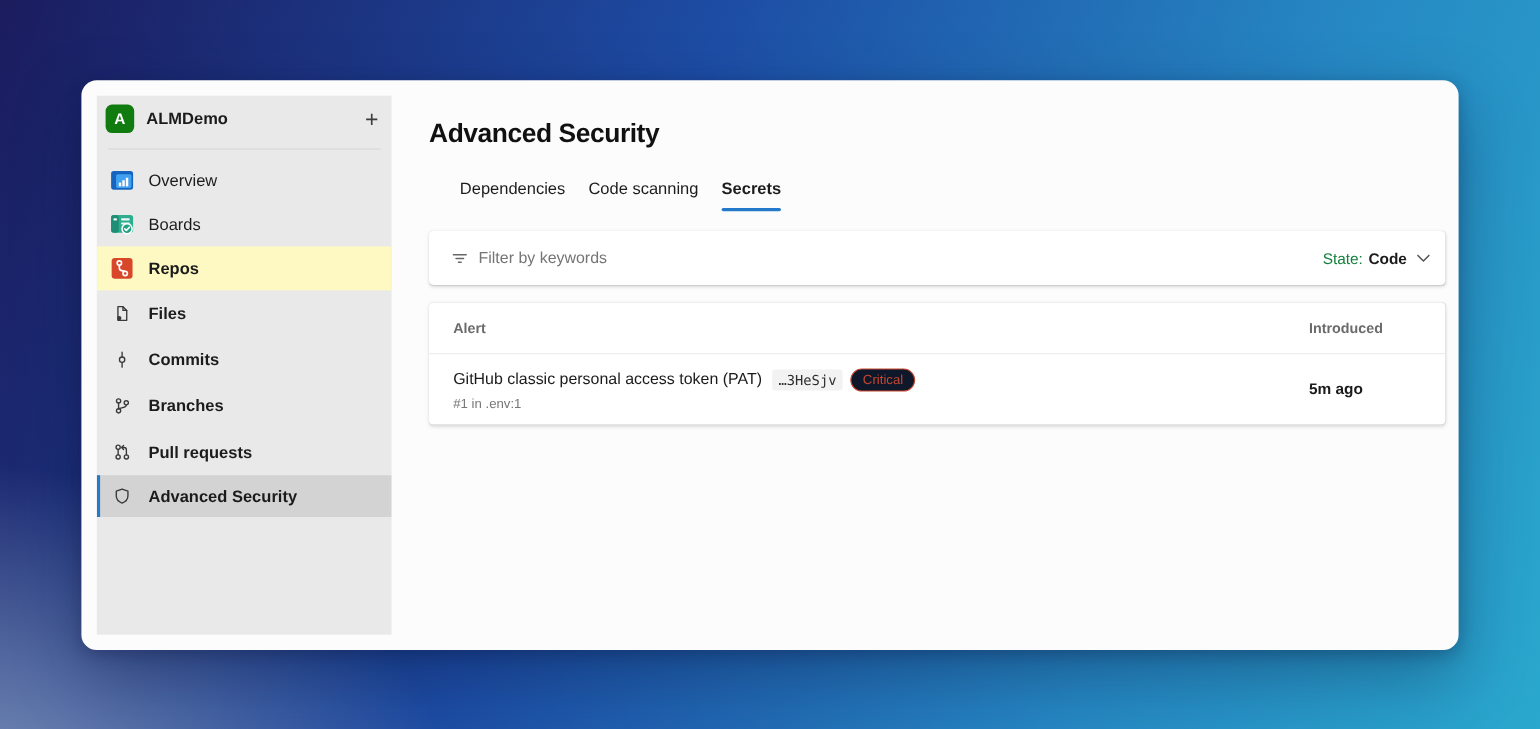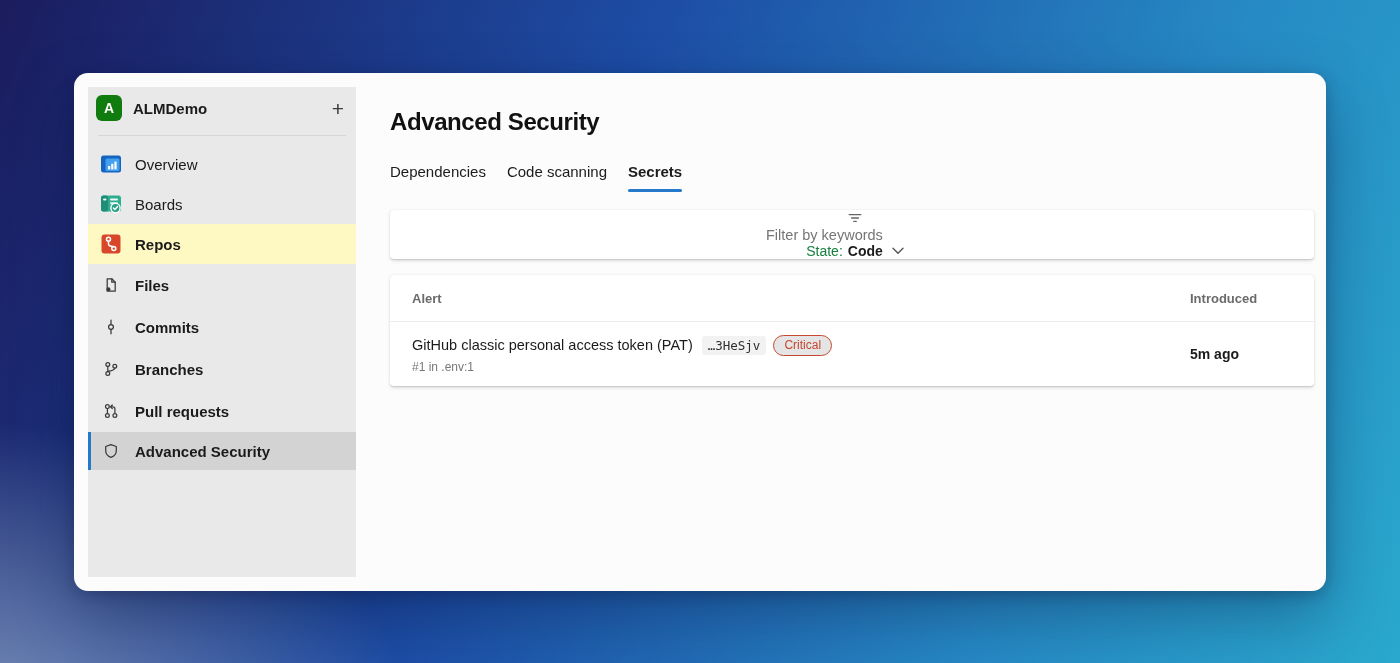--- a/index.html
+++ b/index.html
@@ -46,31 +46,30 @@
   .nav-item.sel{
     background:#d3d3d3;font-weight:700;
     border-left:3px solid var(--accent);padding-left:7px;
     height:38px;
   }
   .icon-box{width:26px;height:26px;margin-right:11px;display:flex;align-items:center;justify-content:center;flex:none;}
   .mono-ic{stroke:#3a3a3a;stroke-width:1.25;fill:none;stroke-linecap:round;stroke-linejoin:round;}
   
   .main{position:absolute;left:316px;top:0;width:936px;height:518px;}
   .page-title{margin-top:35px;font-size:24px;font-weight:700;letter-spacing:-.4px;color:#111;}
-  .tabs{display:flex;margin-top:27px;}
+  .tabs{display:flex;margin-top:27px;margin-left:28px;}
   .tab{font-size:15px;color:#1c1c1c;margin-right:21px;padding-bottom:12px;position:relative;cursor:pointer;}
   .tab.active{font-weight:700;}
   .tab.active::after{
     content:"";position:absolute;left:0;right:0;bottom:0;height:3px;border-radius:2px;
     background:var(--accent);
   }
   .panel{
     background:#fff;border-radius:4px;margin-right:12px;
     box-shadow:0 1.6px 3.6px rgba(0,0,0,.13),0 .3px .9px rgba(0,0,0,.10);
-    flex-direction:column;
   }
   .filter-bar{margin-top:18px;height:49px;display:flex;align-items:center;padding:0 14px 0 20px;}
   .filter-input{
     border:none;outline:none;background:transparent;flex:1;margin-left:9px;
     font-family:"Liberation Sans",sans-serif;font-size:14.5px;color:#333;
   }
   .filter-input::placeholder{color:#757575;}
   .state-dd{display:flex;align-items:center;cursor:pointer;font-size:14px;}
   .state-label{color:#15803d;}
   .state-value{color:var(--text-primary);font-weight:700;margin-left:5px;}
@@ -82,21 +81,21 @@
   .cell-intro{width:124px;flex:none;font-weight:bold;}
   .col-label{font-size:13px;font-weight:700;color:#6b6b6b;}
   .alert-line1{display:flex;align-items:center;}
   .alert-title{font-size:14.5px;color:var(--text-primary);}
   .token-chip{
     font-family:"DejaVu Sans Mono",monospace;font-size:12.5px;color:#2e2e2e;
     background:#f2f2f2;border-radius:3px;padding:2px 6px;margin-left:9px;
   }
   .sev-badge{
     font-size:12px;color:var(--critical);border:1px solid var(--critical);
-    border-radius:11px;padding:2.5px 10px;margin-left:7px;background:#e5e5e5;
+    border-radius:11px;padding:2.5px 10px;margin-left:7px;background:#0f172a;
   }
   .alert-loc{font-size:12px;color:#787878;margin-top:4px;}
   .intro-val{font-size:14px;color:var(--text-primary);}
 </style>
 </head>
 <body>
 
 <div class="card">
 
   <div class="sidebar">

